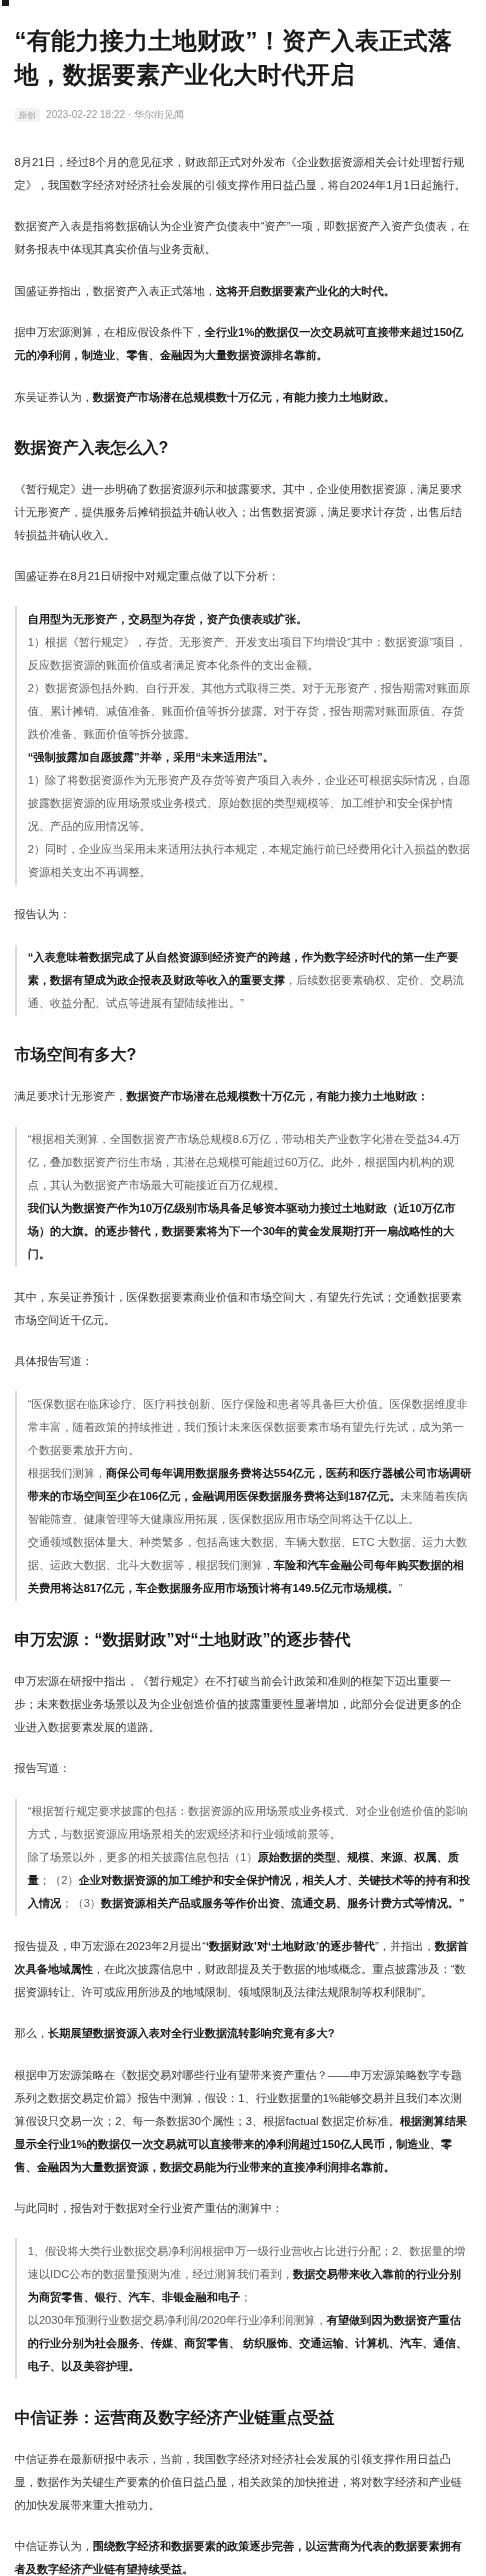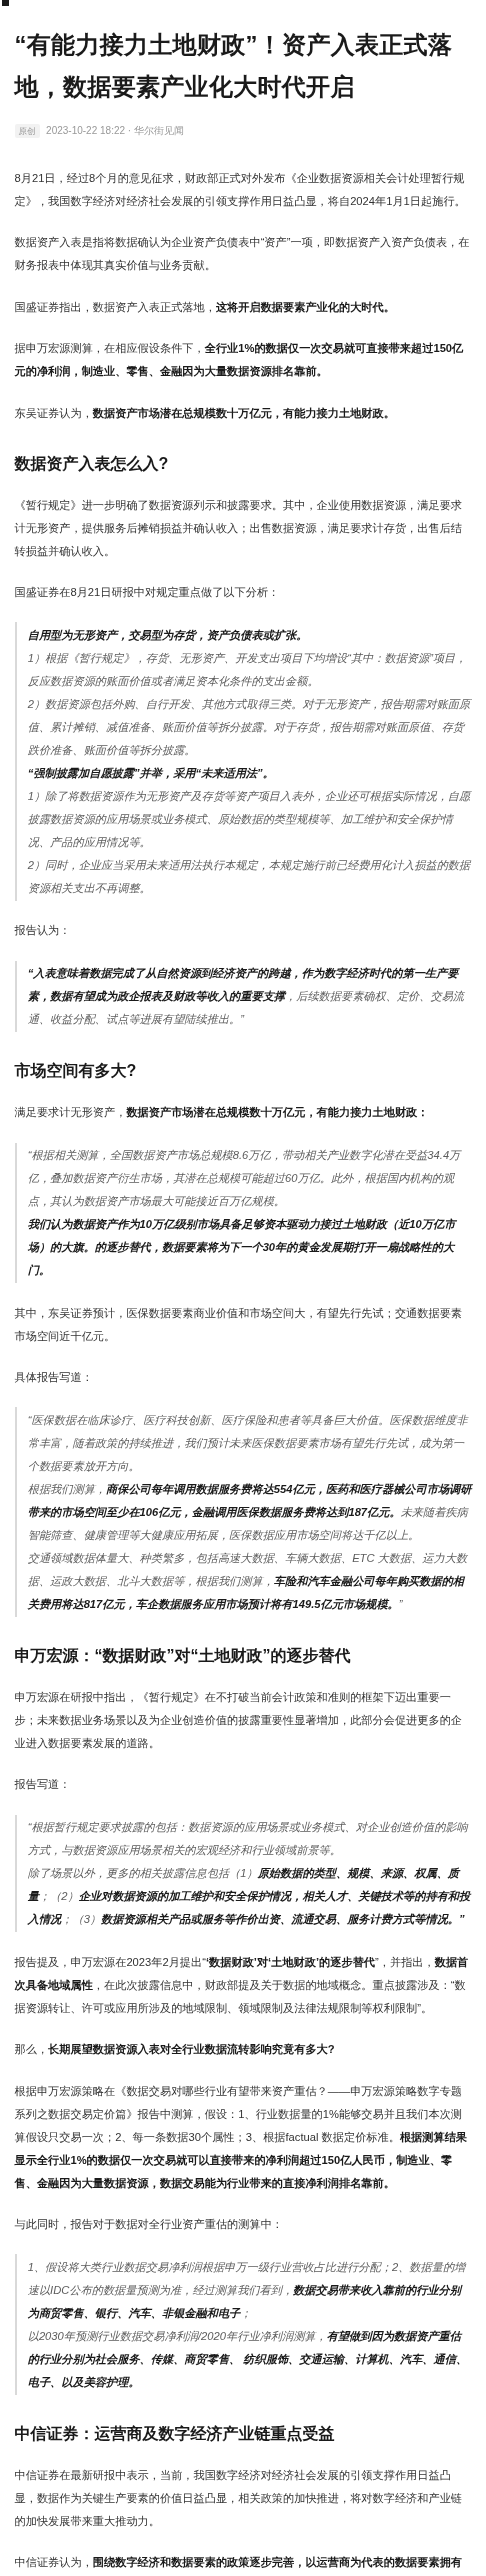--- a/index.html
+++ b/index.html
@@ -18,21 +18,21 @@
   .corner-mark{
     position:absolute; left:2px; top:0;
     width:7.2px; height:6px; background:var(--mark);
   }
   .page{
     padding:24px 14.5px 39px 14.5px;
   }
   h1{
     margin:0;
     font-size:24px;
-    line-height:42px;
+    line-height:34px;
     font-weight:700;
     color:var(--title);
     letter-spacing:0.3px;
   }
   .meta{
     margin-top:16px;
     display:flex;
     align-items:flex-start;
     gap:6.6px;
     font-size:10px;
@@ -61,39 +61,38 @@
   .article h2{
     font-size:16px;
     line-height:20px;
     margin:29px 0 20px 0;
   }
   blockquote{
     margin:18.4px 0;
     padding:1.3px 0 1.3px 11.2px;
     border-left:2.6px solid var(--quote-bar);
     color:var(--quote-text);
-    font-style:italic;
   }
   blockquote p{
     margin:0 !important;
   }
   blockquote p strong{
     color:var(--quote-bold);
   }
 </style>
 </head>
 <body>
 
 <div class="corner-mark"></div>
 
 <div class="page">
   <h1>“有能力接力土地财政”！资产入表正式落地，数据要素产业化大时代开启</h1>
   <div class="meta">
     <span class="badge">原创</span>
-    <span class="date">2023-10-22 18:22 · 华尔街见闻</span>
+    <span class="date">2023-02-22 18:22 · 华尔街见闻</span>
   </div>
   <div class="article" id="article-body">
       <p><span>8月21日，经过8个月的意见征求，财政部正式对外发布《企业数据资源相关会计处理暂行规定》，我国数字经济对经济社会发展的引领支撑作用日益凸显，将自2024年1月1日起施行。</span></p>
       <p><span>数据资产入表是指将数据确认为企业资产负债表中“资产”一项，即数据资产入资产负债表，在财务报表中体现其真实价值与业务贡献。</span></p>
       <p><span>国盛证券指出，数据资产入表正式落地，</span><strong>这将开启数据要素产业化的大时代。</strong></p>
       <p><span>据申万宏源测算，在相应假设条件下，</span><strong>全行业1%的数据仅一次交易就可直接带来超过150亿元的净利润，制造业、零售、金融因为大量数据资源排名靠前。</strong></p>
       <p><span>东吴证券认为，</span><strong>数据资产市场潜在总规模数十万亿元，有能力接力土地财政。</strong></p>
       <h2>数据资产入表怎么入?</h2>
       <p><span>《暂行规定》进一步明确了数据资源列示和披露要求。其中，企业使用数据资源，满足要求计无形资产，提供服务后摊销损益并确认收入；出售数据资源，满足要求计存货，出售后结转损益并确认收入。</span></p>
       <p><span>国盛证券在8月21日研报中对规定重点做了以下分析：</span></p>

